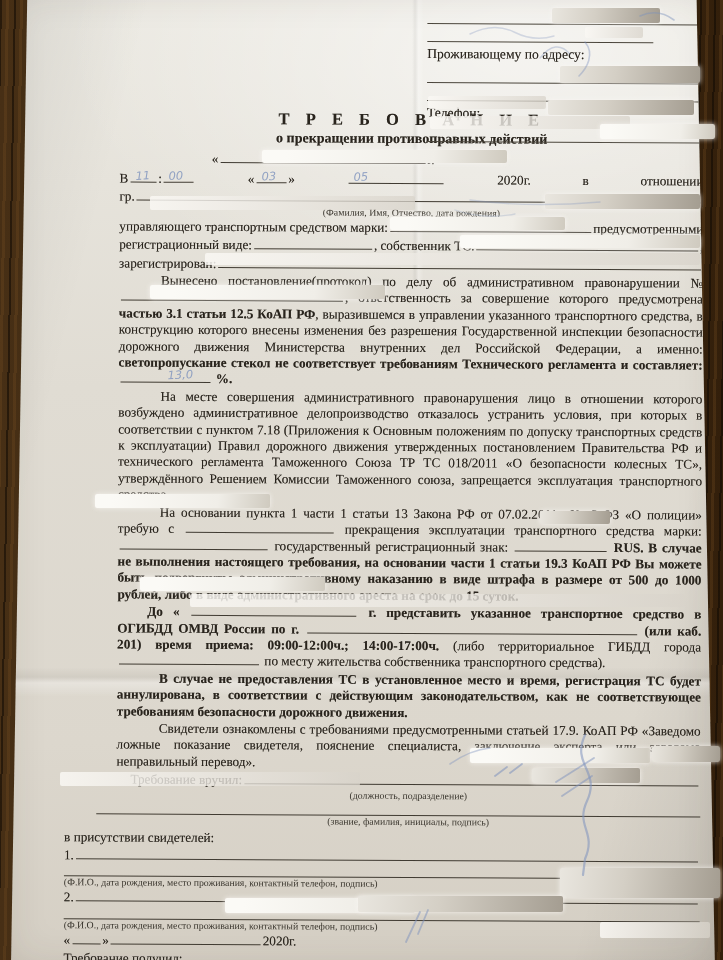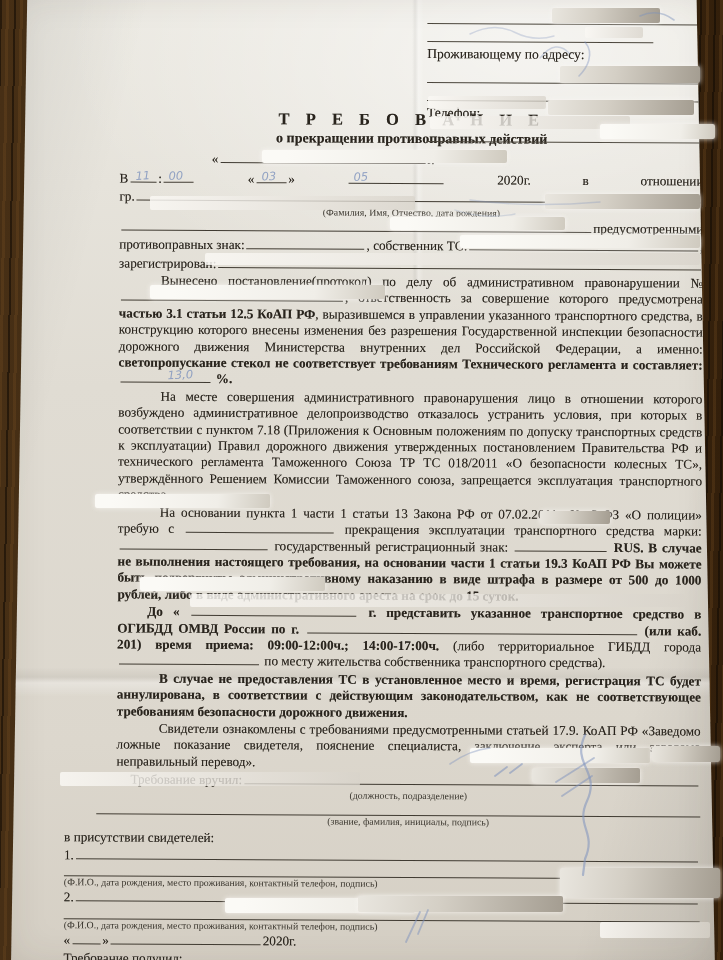--- a/index.html
+++ b/index.html
@@ -124,25 +124,26 @@
         <span>отношении</span>
       </div>
 
       <div class="row">
         <span>гр.</span>
         <span class="blank grow"></span>
       </div>
       <div class="caption">(Фамилия, Имя, Отчество, дата рождения)</div>
 
       <div class="row">
+        <span>управляющего транспортным средством марки:</span>
         <span class="blank grow"></span>
         <span>предусмотренными</span>
       </div>
       <div class="row">
-        <span>противоправных знак:</span>
+        <span>регистрационный виде:</span>
         <span class="blank" style="width:118px"></span>
         <span>, собственник ТС:</span>
         <span class="blank grow"></span>
         <span>,</span>
       </div>
       <div class="row">
         <span>зарегистрирован:</span>
         <span class="blank grow"></span>
       </div>
 

